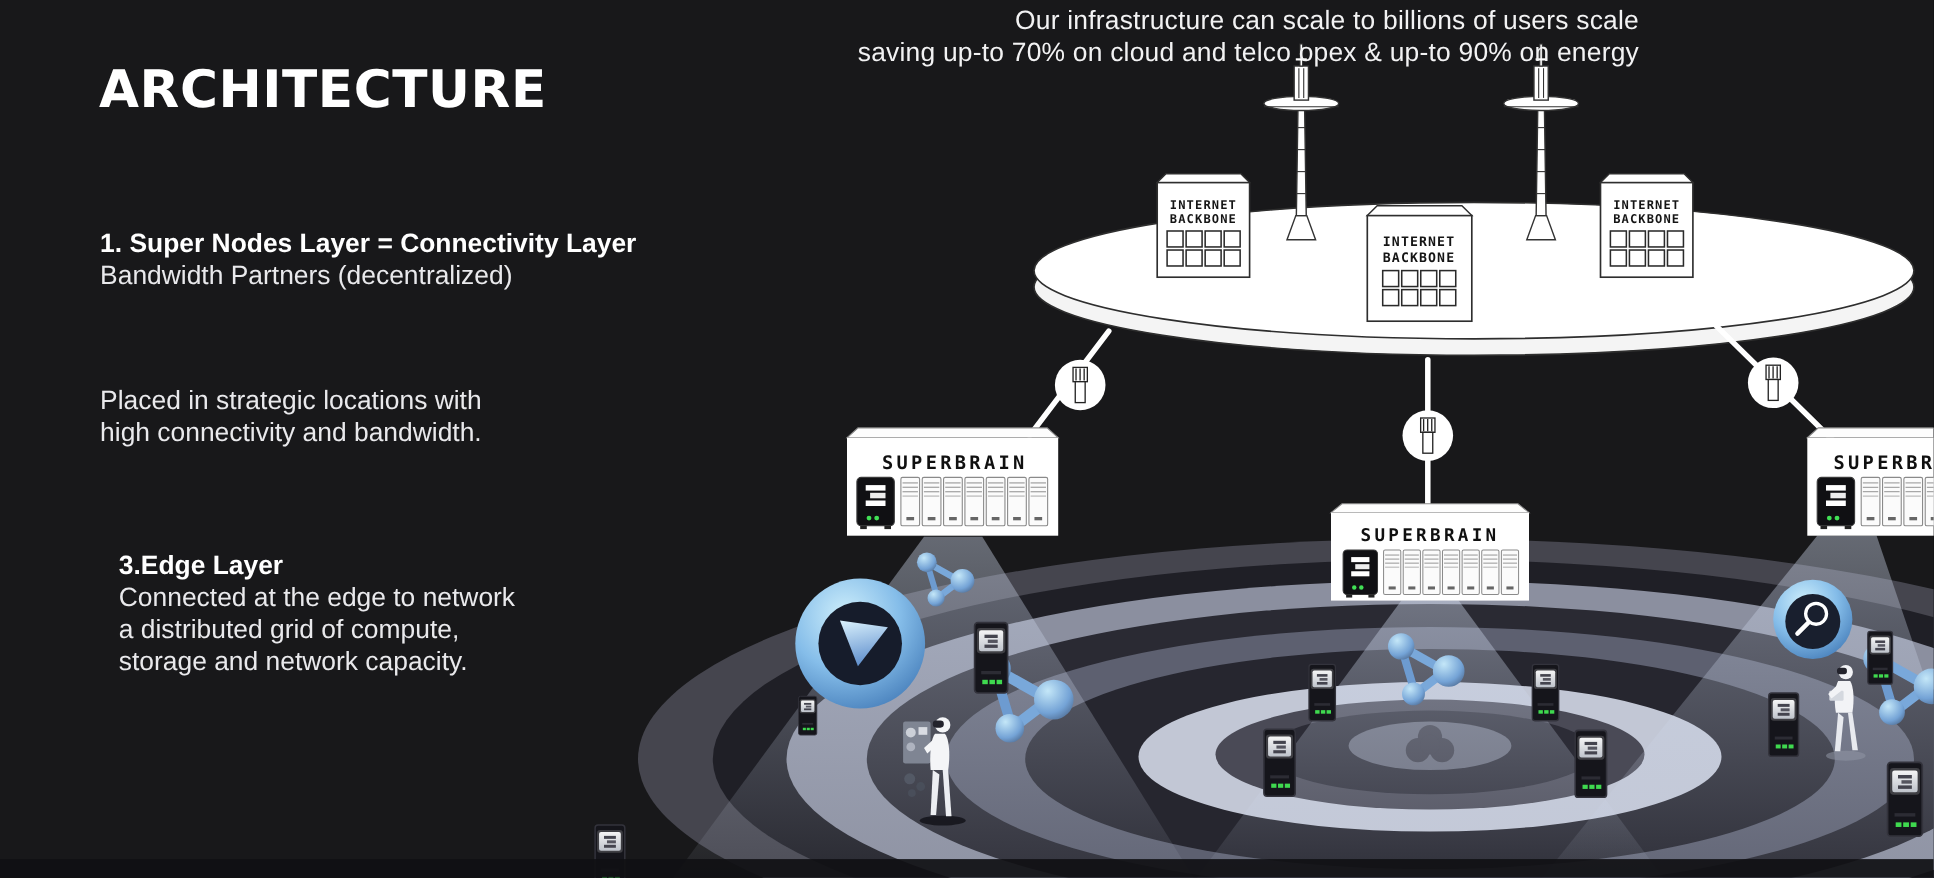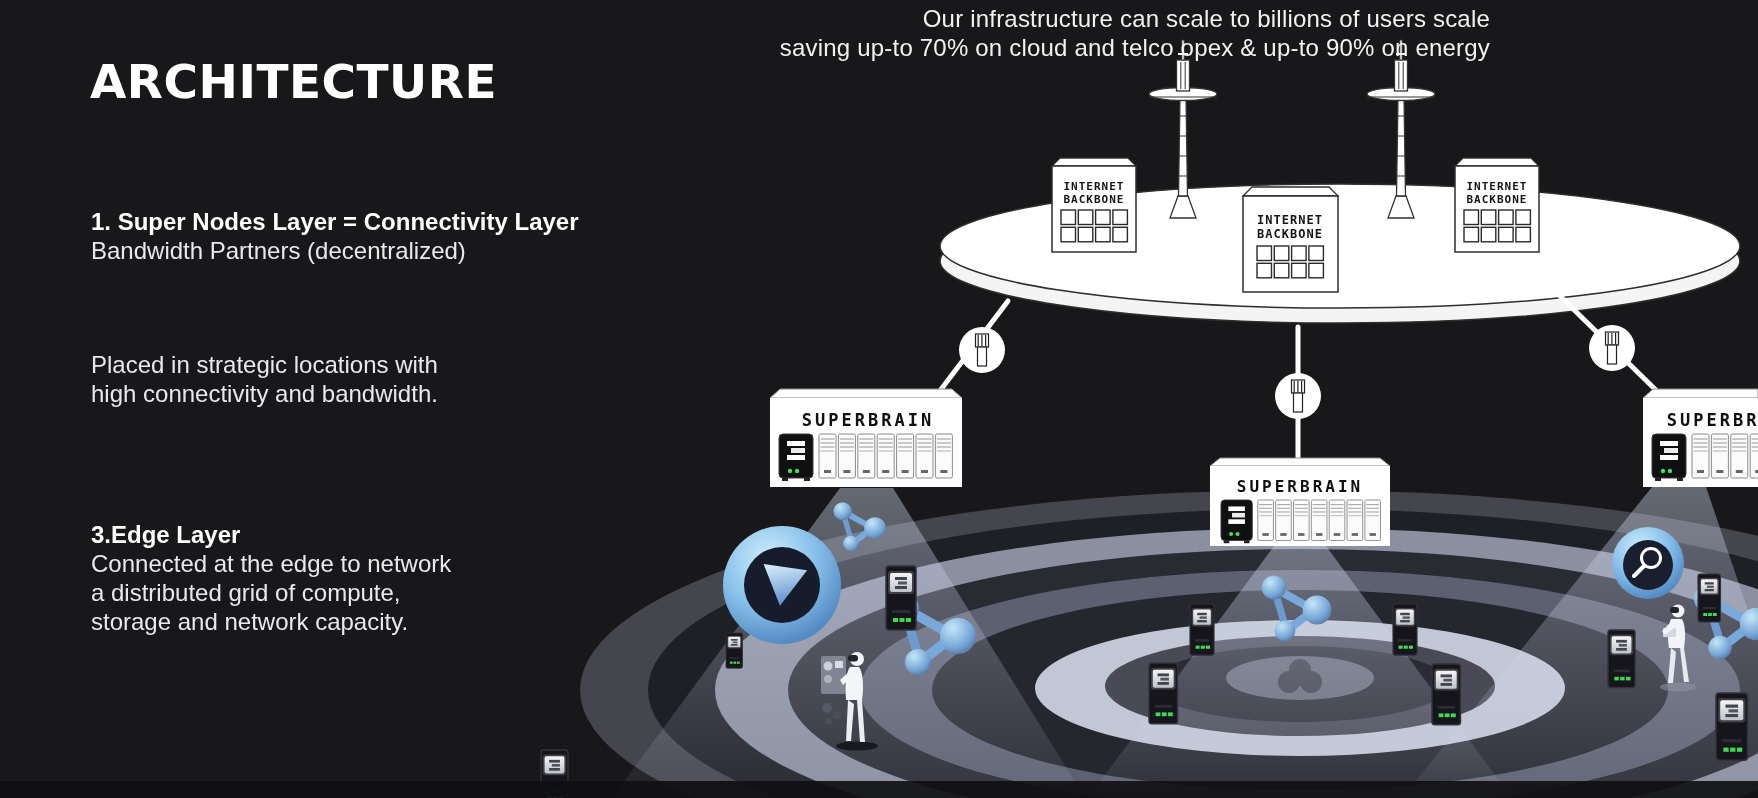--- a/index.html
+++ b/index.html
@@ -12,21 +12,21 @@
     position:absolute;top:4px;right:268px;text-align:right;
     font-size:24px;line-height:29px;color:#f2f2f3;letter-spacing:.2px;
   }
   .page-title{
     position:absolute;left:90px;top:54px;margin:0;
     font-family:"DejaVu Sans","Liberation Sans",sans-serif;
     font-size:47px;font-weight:bold;color:#ffffff;letter-spacing:.5px;
   }
   .layer-block{position:absolute;left:91px;font-size:24px;line-height:29px;color:#e9e9ec;}
   .layer-block .hd{font-weight:bold;color:#ffffff;}
-  .lb1{top:175px;margin-top:32px;} .lb2{top:350px;} .lb3{top:520px;}
+  .lb1{top:175px;margin-top:32px;} .lb2{top:350px;} .lb3{top:500px;margin-left:17px;}
   .bb-label{font-family:"DejaVu Sans Mono",monospace;font-weight:bold;fill:#151515;letter-spacing:1px;}
   .sb-label{font-family:"DejaVu Sans Mono",monospace;font-weight:bold;fill:#101010;letter-spacing:3px;}
 </style>
 </head>
 <body>
 
 <div class="stage">
 
 <svg width="1758" height="798" viewBox="0 0 1758 798">
   <defs>

